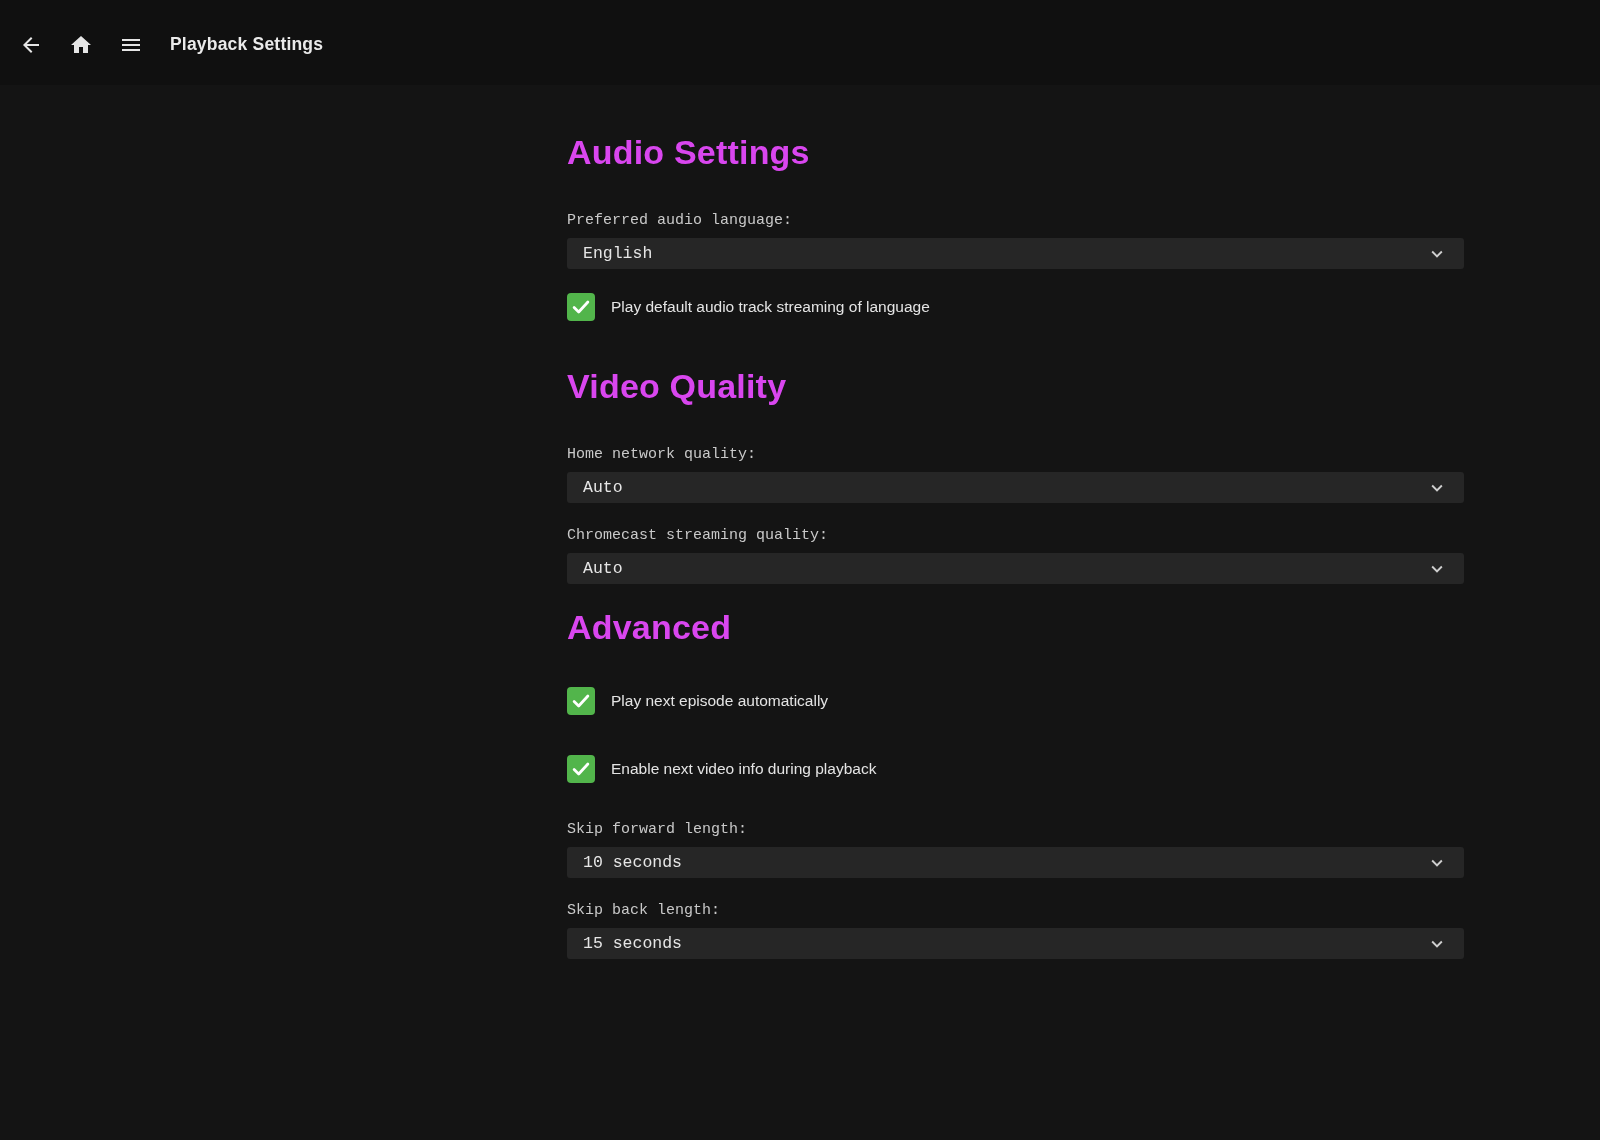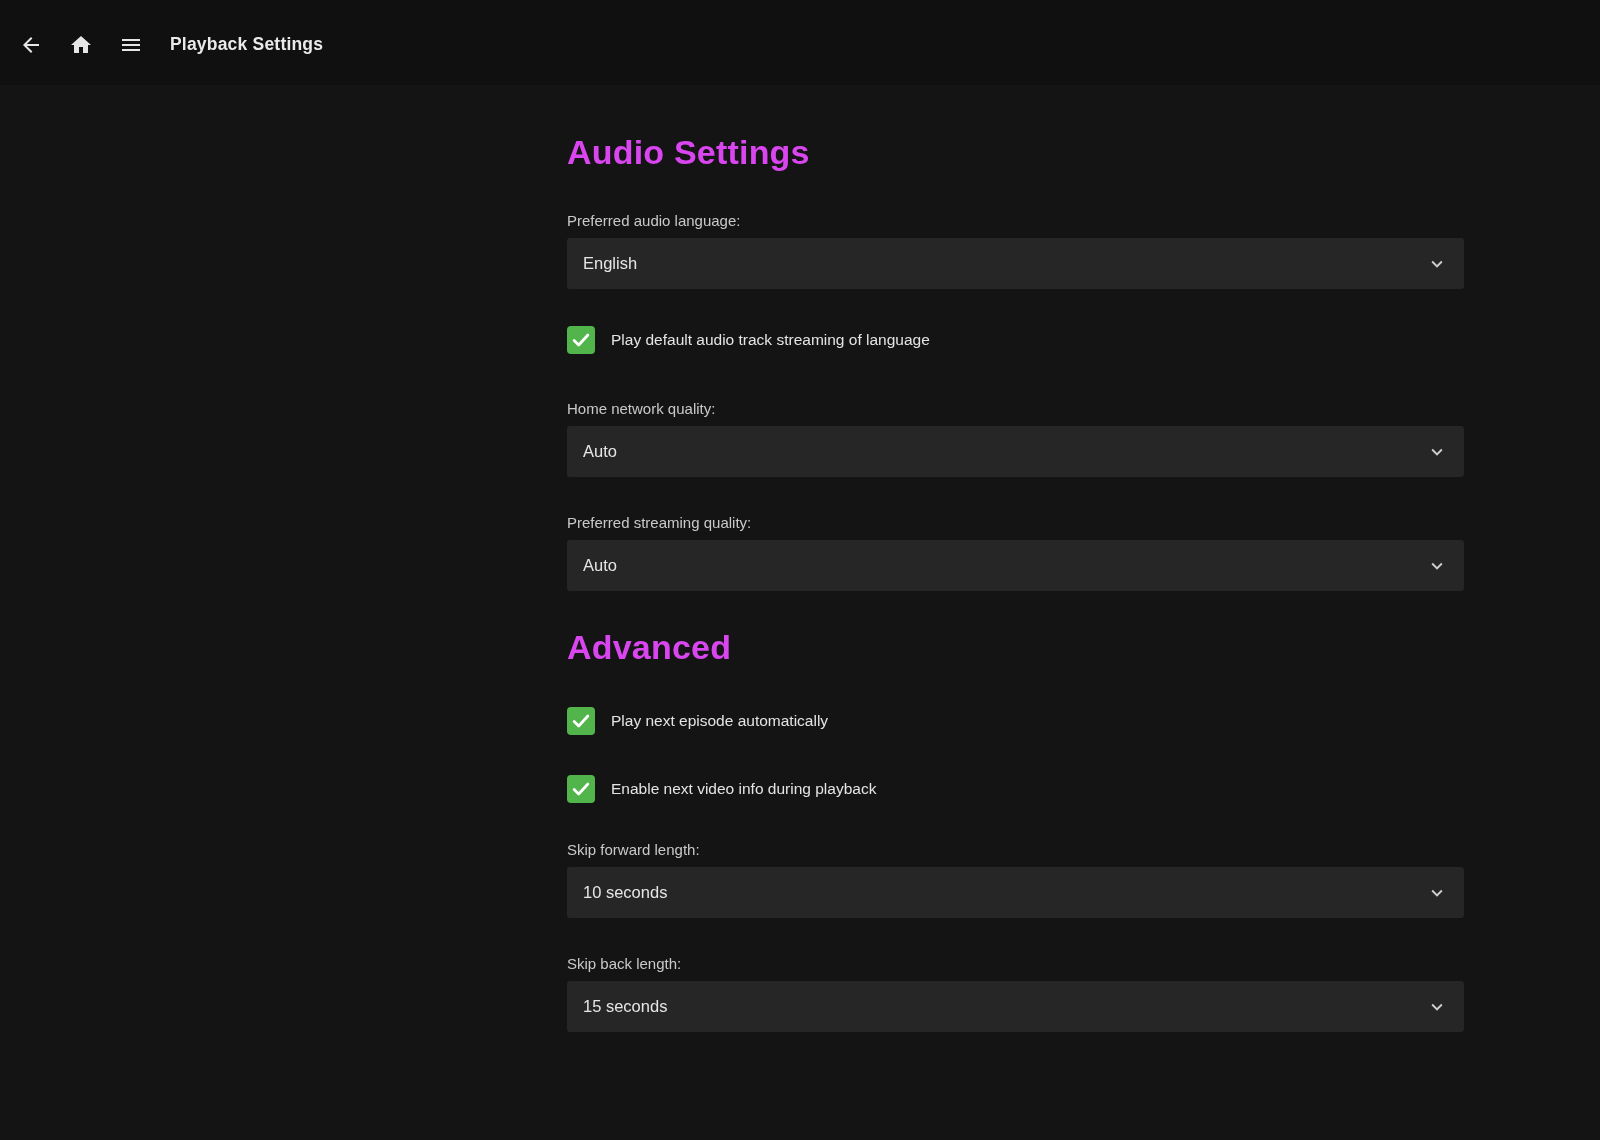--- a/index.html
+++ b/index.html
@@ -45,29 +45,29 @@
     width:897px;
     padding-top:48px;
   }
   h1.section-heading{
     font-size:34px;
     font-weight:600;
     color:#d946ef;
     margin:0 0 40px 0;
     letter-spacing:.2px;
   }
-  .field{margin-bottom:37px;}
+  .field{margin-bottom:24px;font-family:Liberation Mono, monospace;}
   .field-label{
     display:block;
     font-size:15px;
     color:#c9c9c9;
     margin-bottom:9px;
   }
   .select{
-    height:51px;
+    height:31px;
     background:var(--field-bg);
     border-radius:3px;
     display:flex;
     align-items:center;
     justify-content:space-between;
     padding:8px 16px;
     cursor:pointer;
   }
   .select-value{
     font-size:16.5px;
@@ -153,35 +153,36 @@
     <span class="checkbox">
       <svg width="22" height="22" viewBox="0 0 24 24">
           <path d="M4.5 12.5l5 5 10-11" fill="none" stroke="#ffffff" stroke-width="3" stroke-linecap="round" stroke-linejoin="round"></path>
         </svg>
     </span>
     <span class="checkbox-text">
       <span class="checkbox-label">Play default audio track streaming of language</span>
     </span>
   </div>
 
+  <h1 class="section-heading">Video Quality</h1>
 
   <div class="field">
     <label class="field-label">Home network quality:</label>
     <div class="select">
       <span class="select-value">Auto</span>
       <span class="chevron">
         <svg width="22" height="22" viewBox="0 0 24 24" fill="currentColor">
             <path d="M7.41 8.59 12 13.17l4.59-4.58L18 10l-6 6-6-6 1.41-1.41z"></path>
           </svg>
       </span>
     </div>
   </div>
 
   <div class="field">
-    <label class="field-label">Preferred streaming quality:</label>
+    <label class="field-label">Chromecast streaming quality:</label>
     <div class="select">
       <span class="select-value">Auto</span>
       <span class="chevron">
         <svg width="22" height="22" viewBox="0 0 24 24" fill="currentColor">
             <path d="M7.41 8.59 12 13.17l4.59-4.58L18 10l-6 6-6-6 1.41-1.41z"></path>
           </svg>
       </span>
     </div>
   </div>
 

